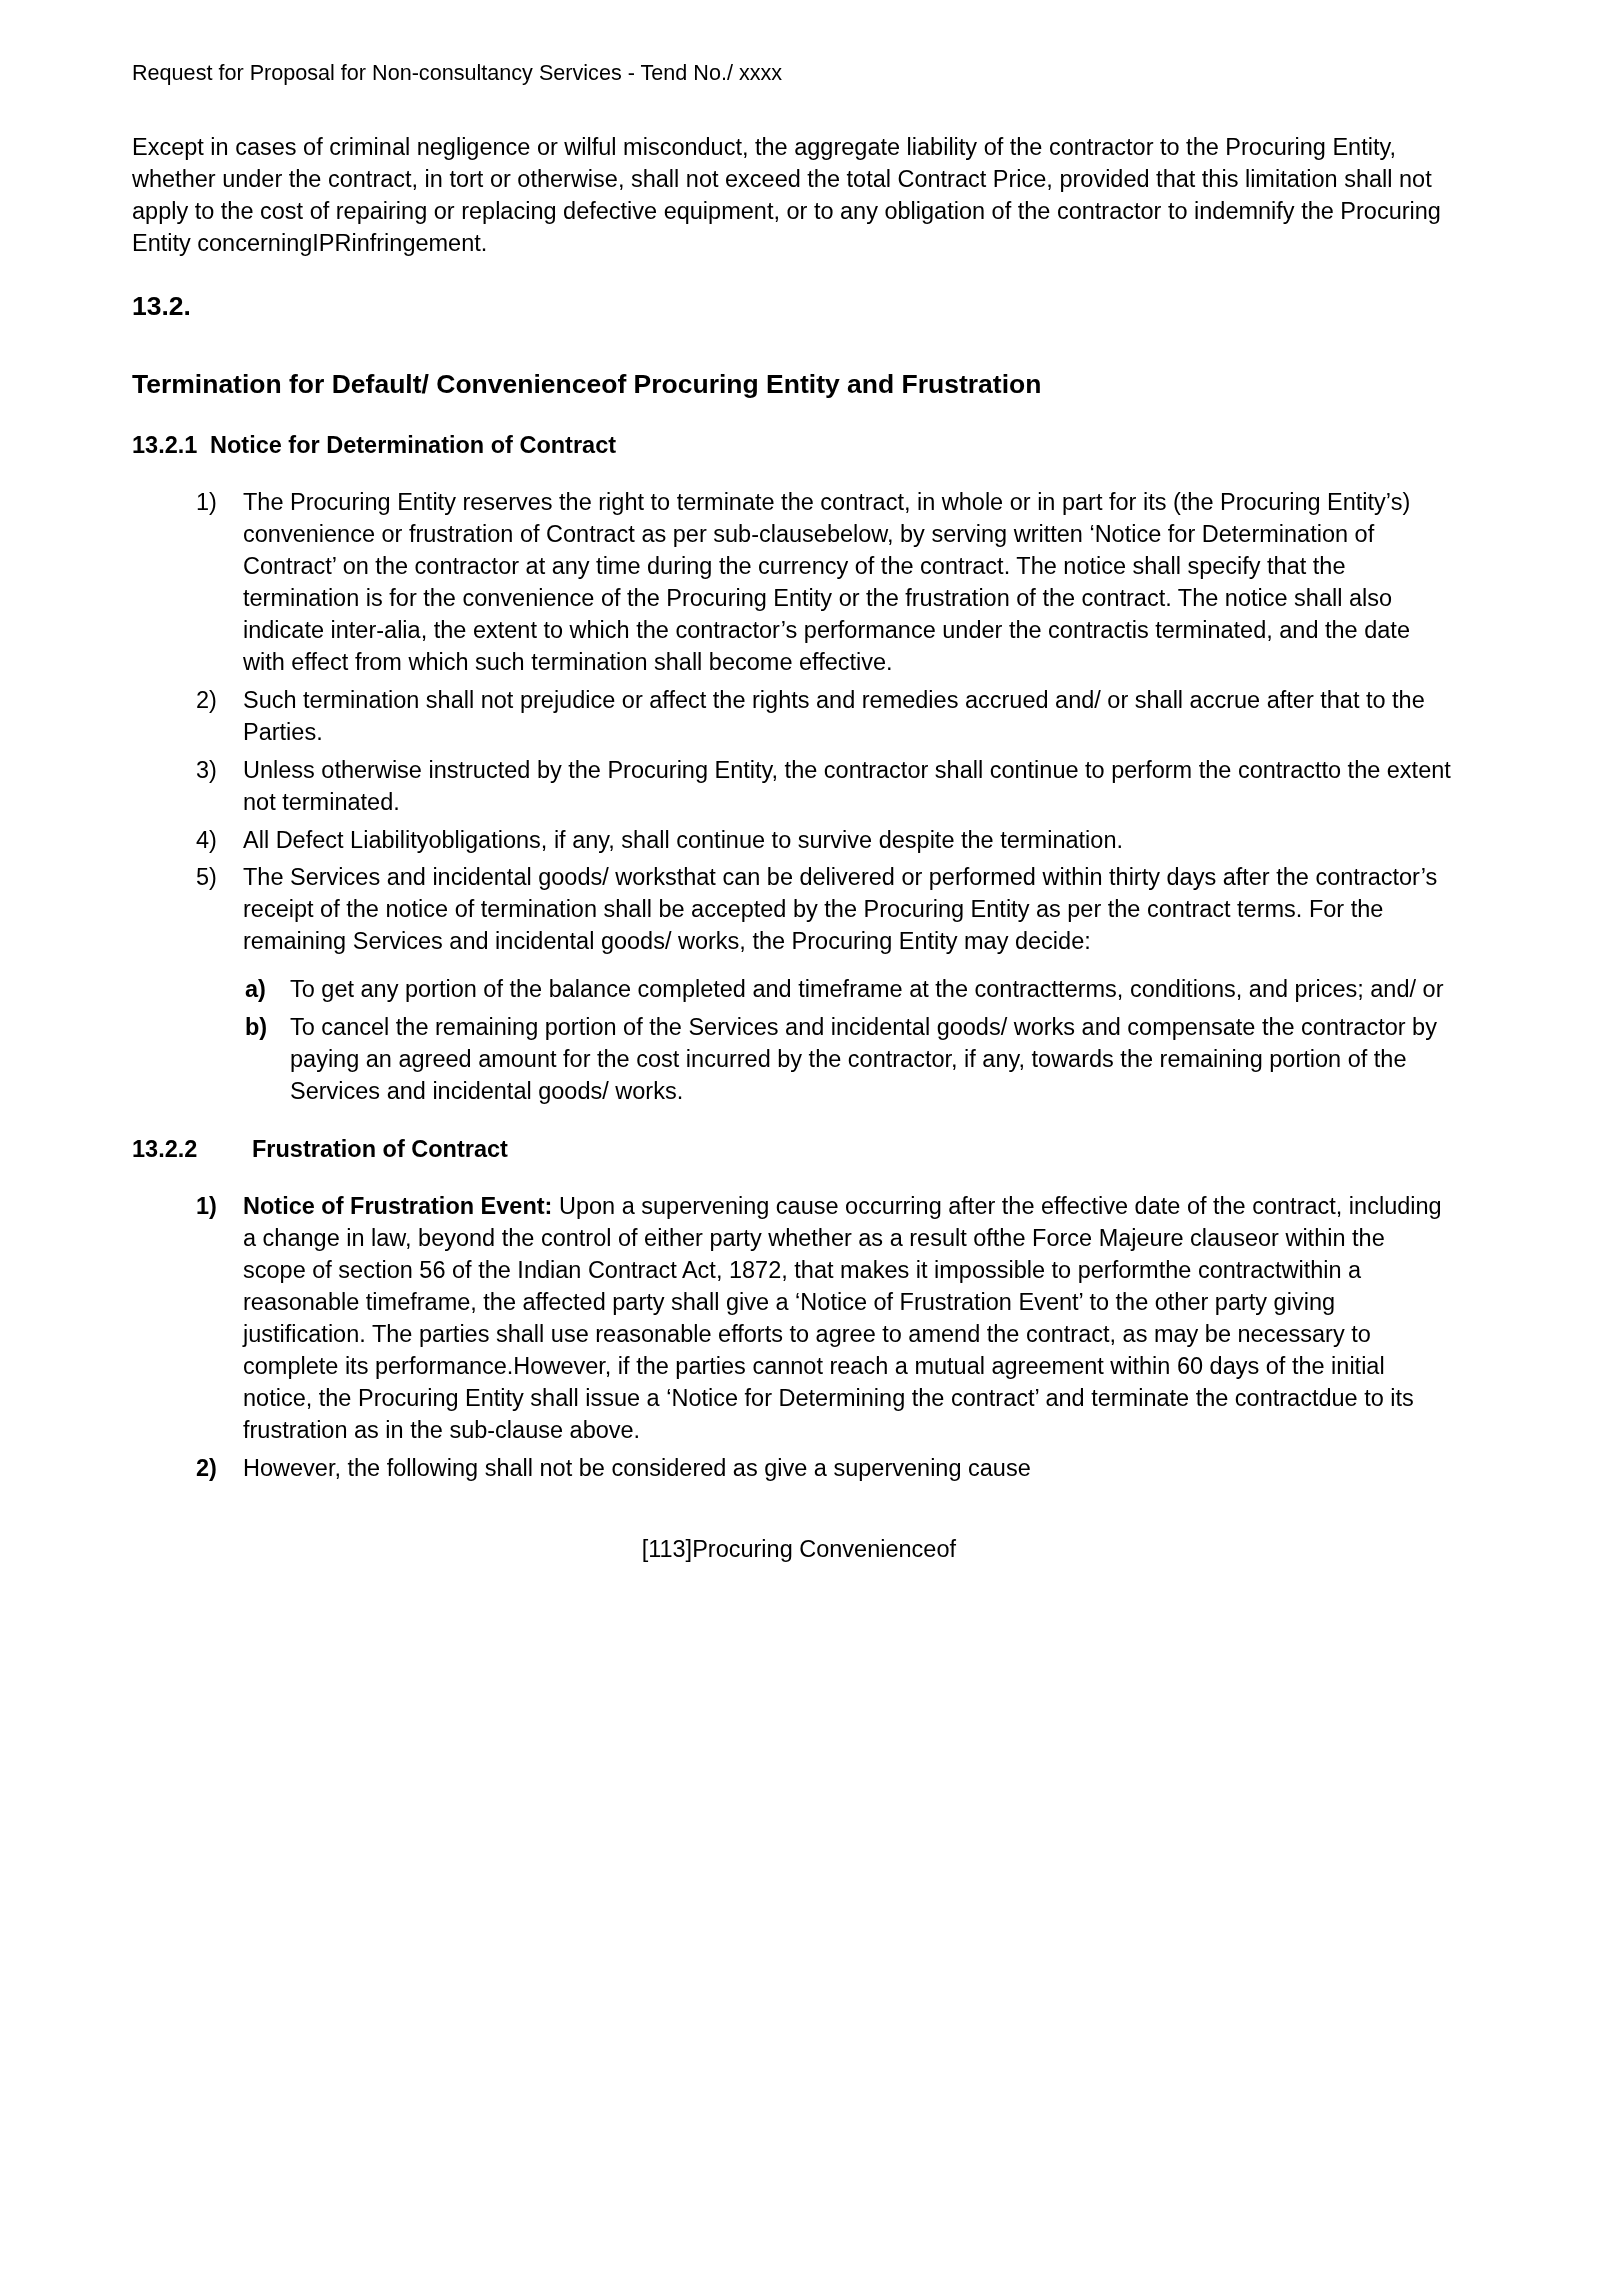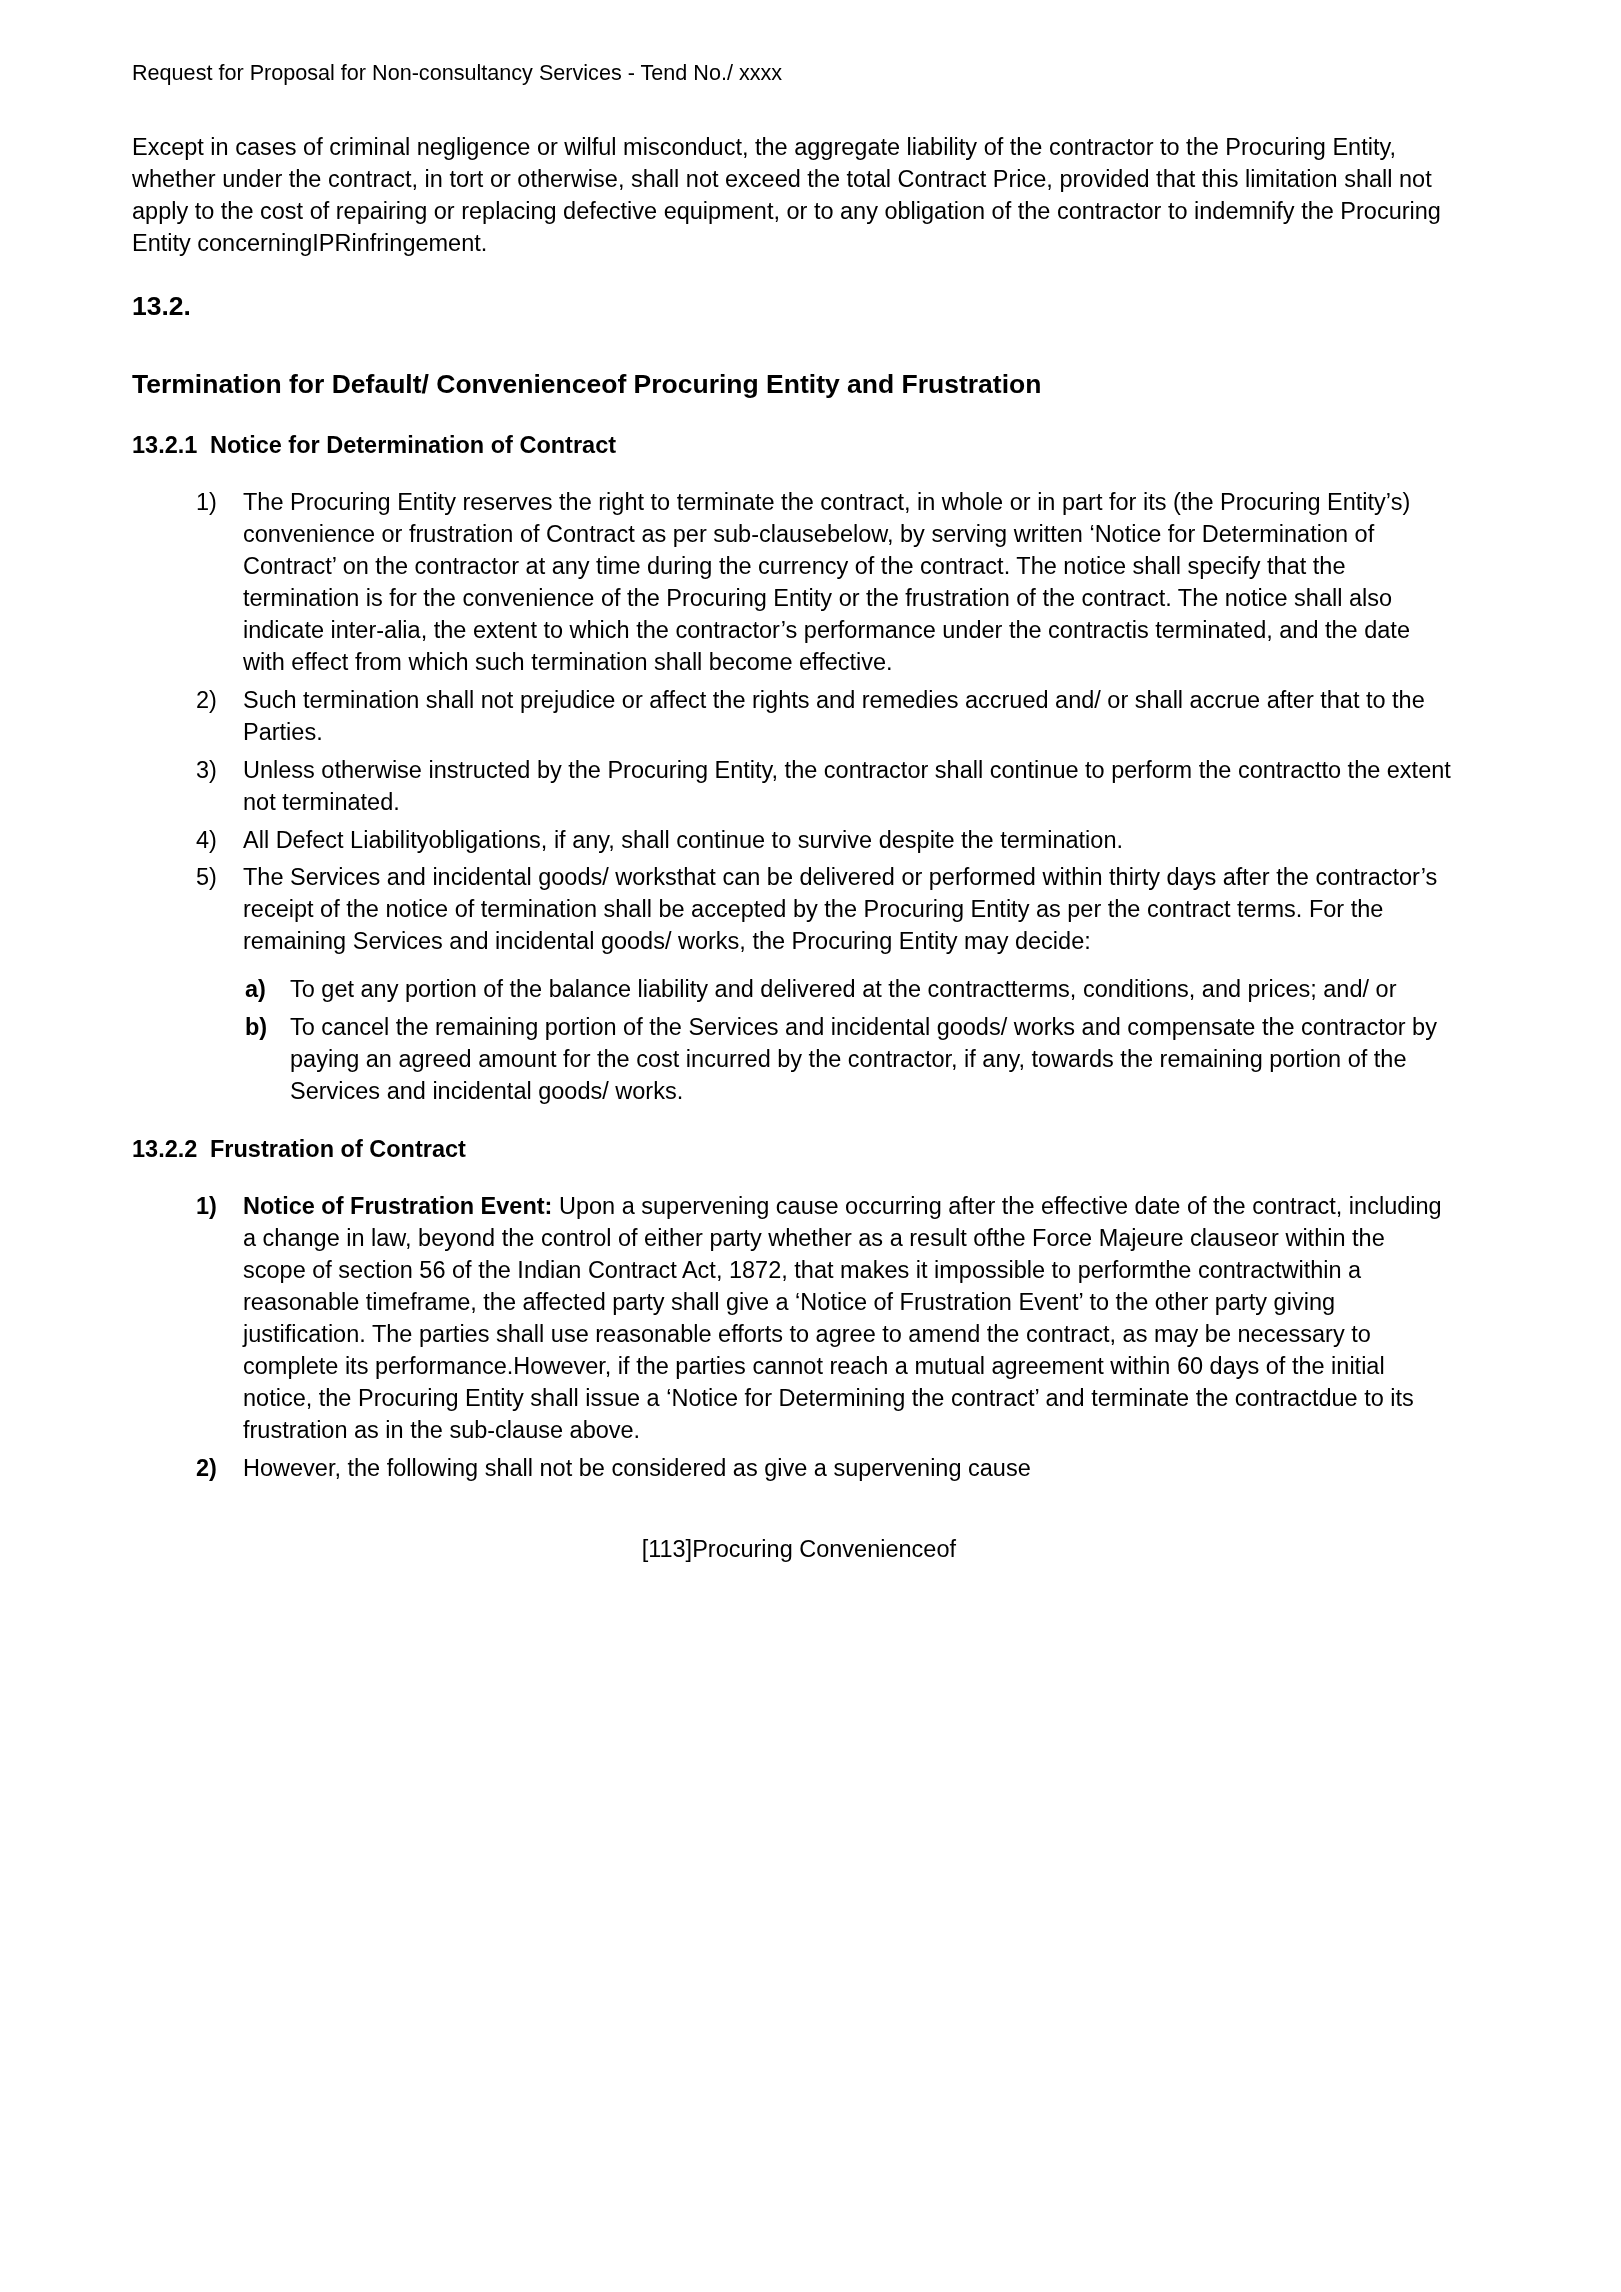--- a/index.html
+++ b/index.html
@@ -40,21 +40,21 @@
   }
   .h2 .num { flex: 0 0 78px; }
   .h3 {
     display: flex;
     font-size: 23.5px;
     font-weight: bold;
     line-height: 30px;
     margin-bottom: 25.5px;
   }
   .h3 .num { flex: 0 0 78px; }
-  .h3.spaced { margin-top: 27.4px; }
+  .h3.spaced { margin-top: 27.4px; gap: 42px; }
   .list { margin-bottom: 3.9px; }
   .li {
     display: flex;
     font-size: 23.5px;
     line-height: 32px;
     margin-bottom: 5.9px;
   }
   .li .marker {
     flex: 0 0 47px;
     margin-left: 64px;
@@ -117,21 +117,21 @@
     </div>
     <div class="li">
       <span class="marker">5)</span>
       <span class="li-text">The Services and incidental goods/ worksthat can be delivered or performed within thirty days after the contractor’s receipt of the notice of termination shall be accepted by the Procuring Entity as per the contract terms. For the remaining Services and incidental goods/ works, the Procuring Entity may decide:</span>
     </div>
   </div>
 
   <div class="list sublist">
     <div class="li">
       <span class="marker">a)</span>
-      <span class="li-text">To get any portion of the balance liability and delivered at the contractterms, conditions, and prices; and/ or</span>
+      <span class="li-text">To get any portion of the balance completed and timeframe at the contractterms, conditions, and prices; and/ or</span>
     </div>
     <div class="li">
       <span class="marker">b)</span>
       <span class="li-text">To cancel the remaining portion of the Services and incidental goods/ works and compensate the contractor by paying an agreed amount for the cost incurred by the contractor, if any, towards the remaining portion of the Services and incidental goods/ works.</span>
     </div>
   </div>
 
   <div class="h3 spaced">
     <span class="num">13.2.2</span>
     <span class="title">Frustration of Contract</span>

